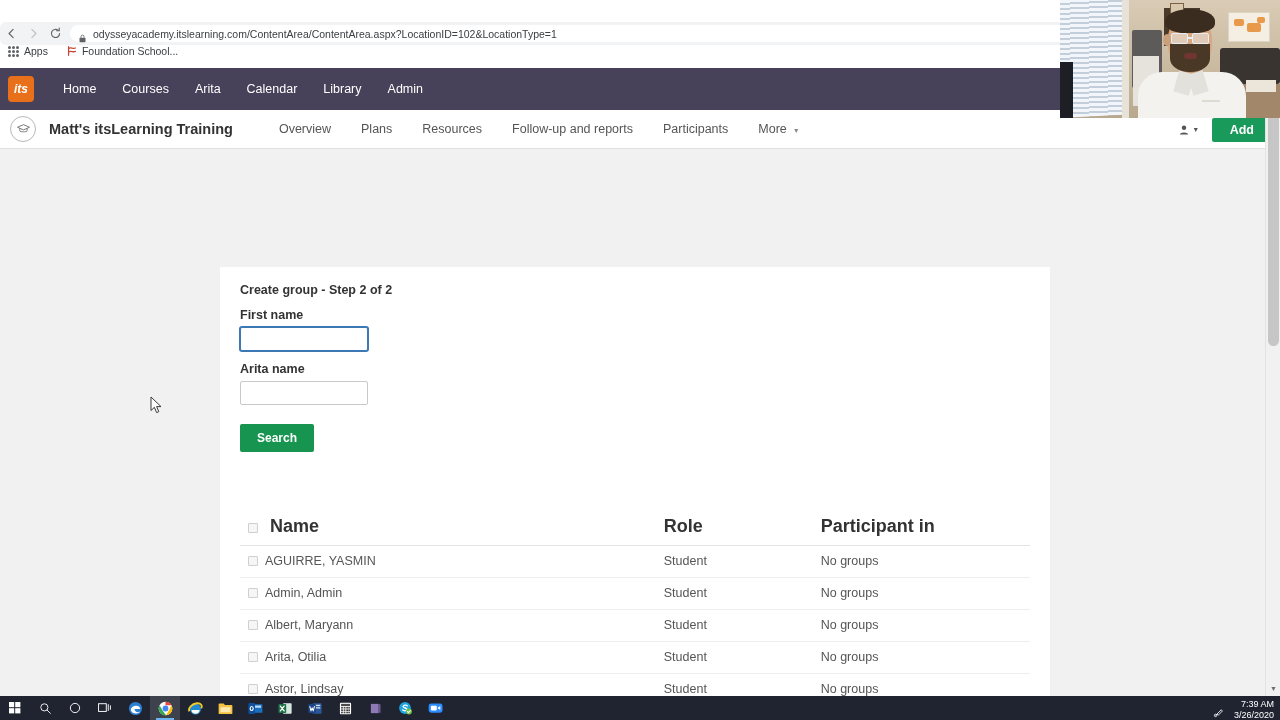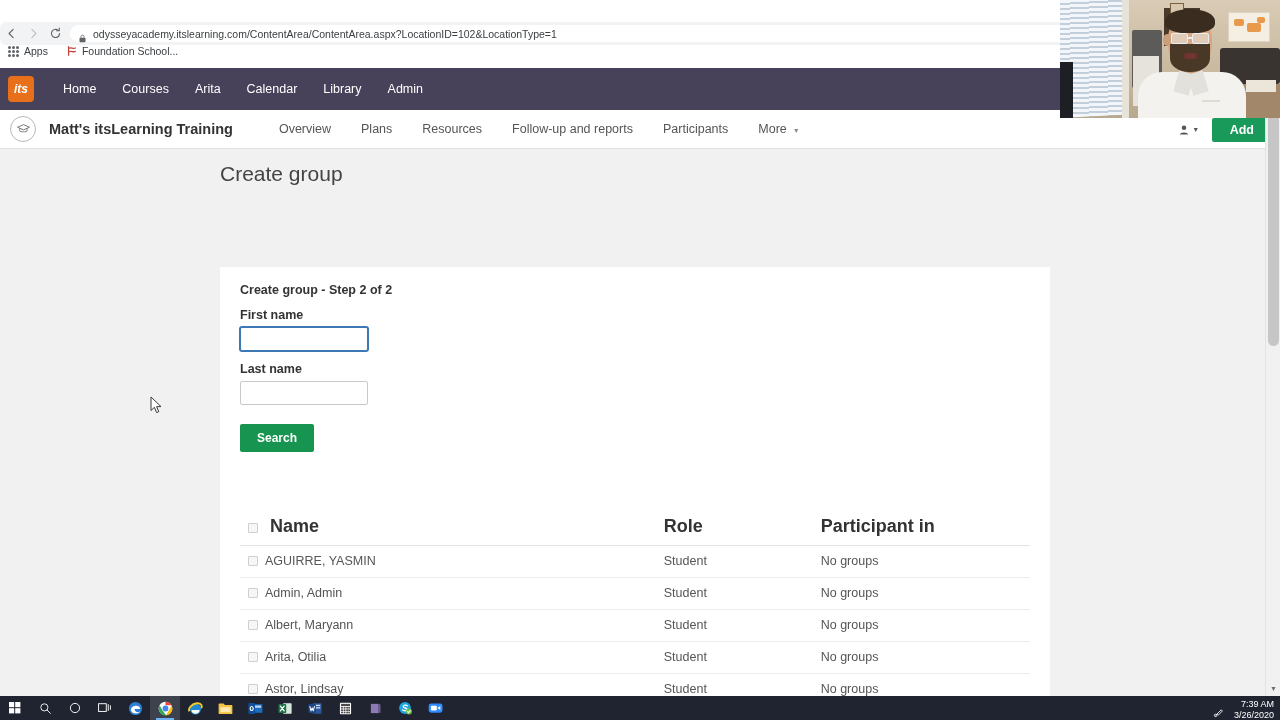--- a/index.html
+++ b/index.html
@@ -377,30 +377,29 @@
             <circle cx="8" cy="5" r="3" fill="#555"></circle>
             <path d="M2.5 14 C2.5 10.4 13.5 10.4 13.5 14 Z" fill="#555"></path>
           </svg>
           <span style="font-size:8px;margin-left:4px;">▾</span>
         </div>
         <button class="add-btn">Add</button>
       </div>
     </div>
 
     <div class="content-scroll">
-      <h1 class="page-title">Create group</h1>
 
       <div class="card">
         <div class="card-inner">
           <div class="step-title">Create group - Step 2 of 2</div>
 
           <label class="field-label">First name</label>
           <input class="text-input focused" type="text" value="" style="">
 
-          <label class="field-label">Last name</label>
+          <label class="field-label">Arita name</label>
           <input class="text-input" type="text" value="" style="">
 
           <button class="search-btn">Search</button>
 
           <table class="ptable">
             <thead>
               <tr>
                 <th class="col-name">
                   <span class="cb"></span>
                   <span>Name</span>

